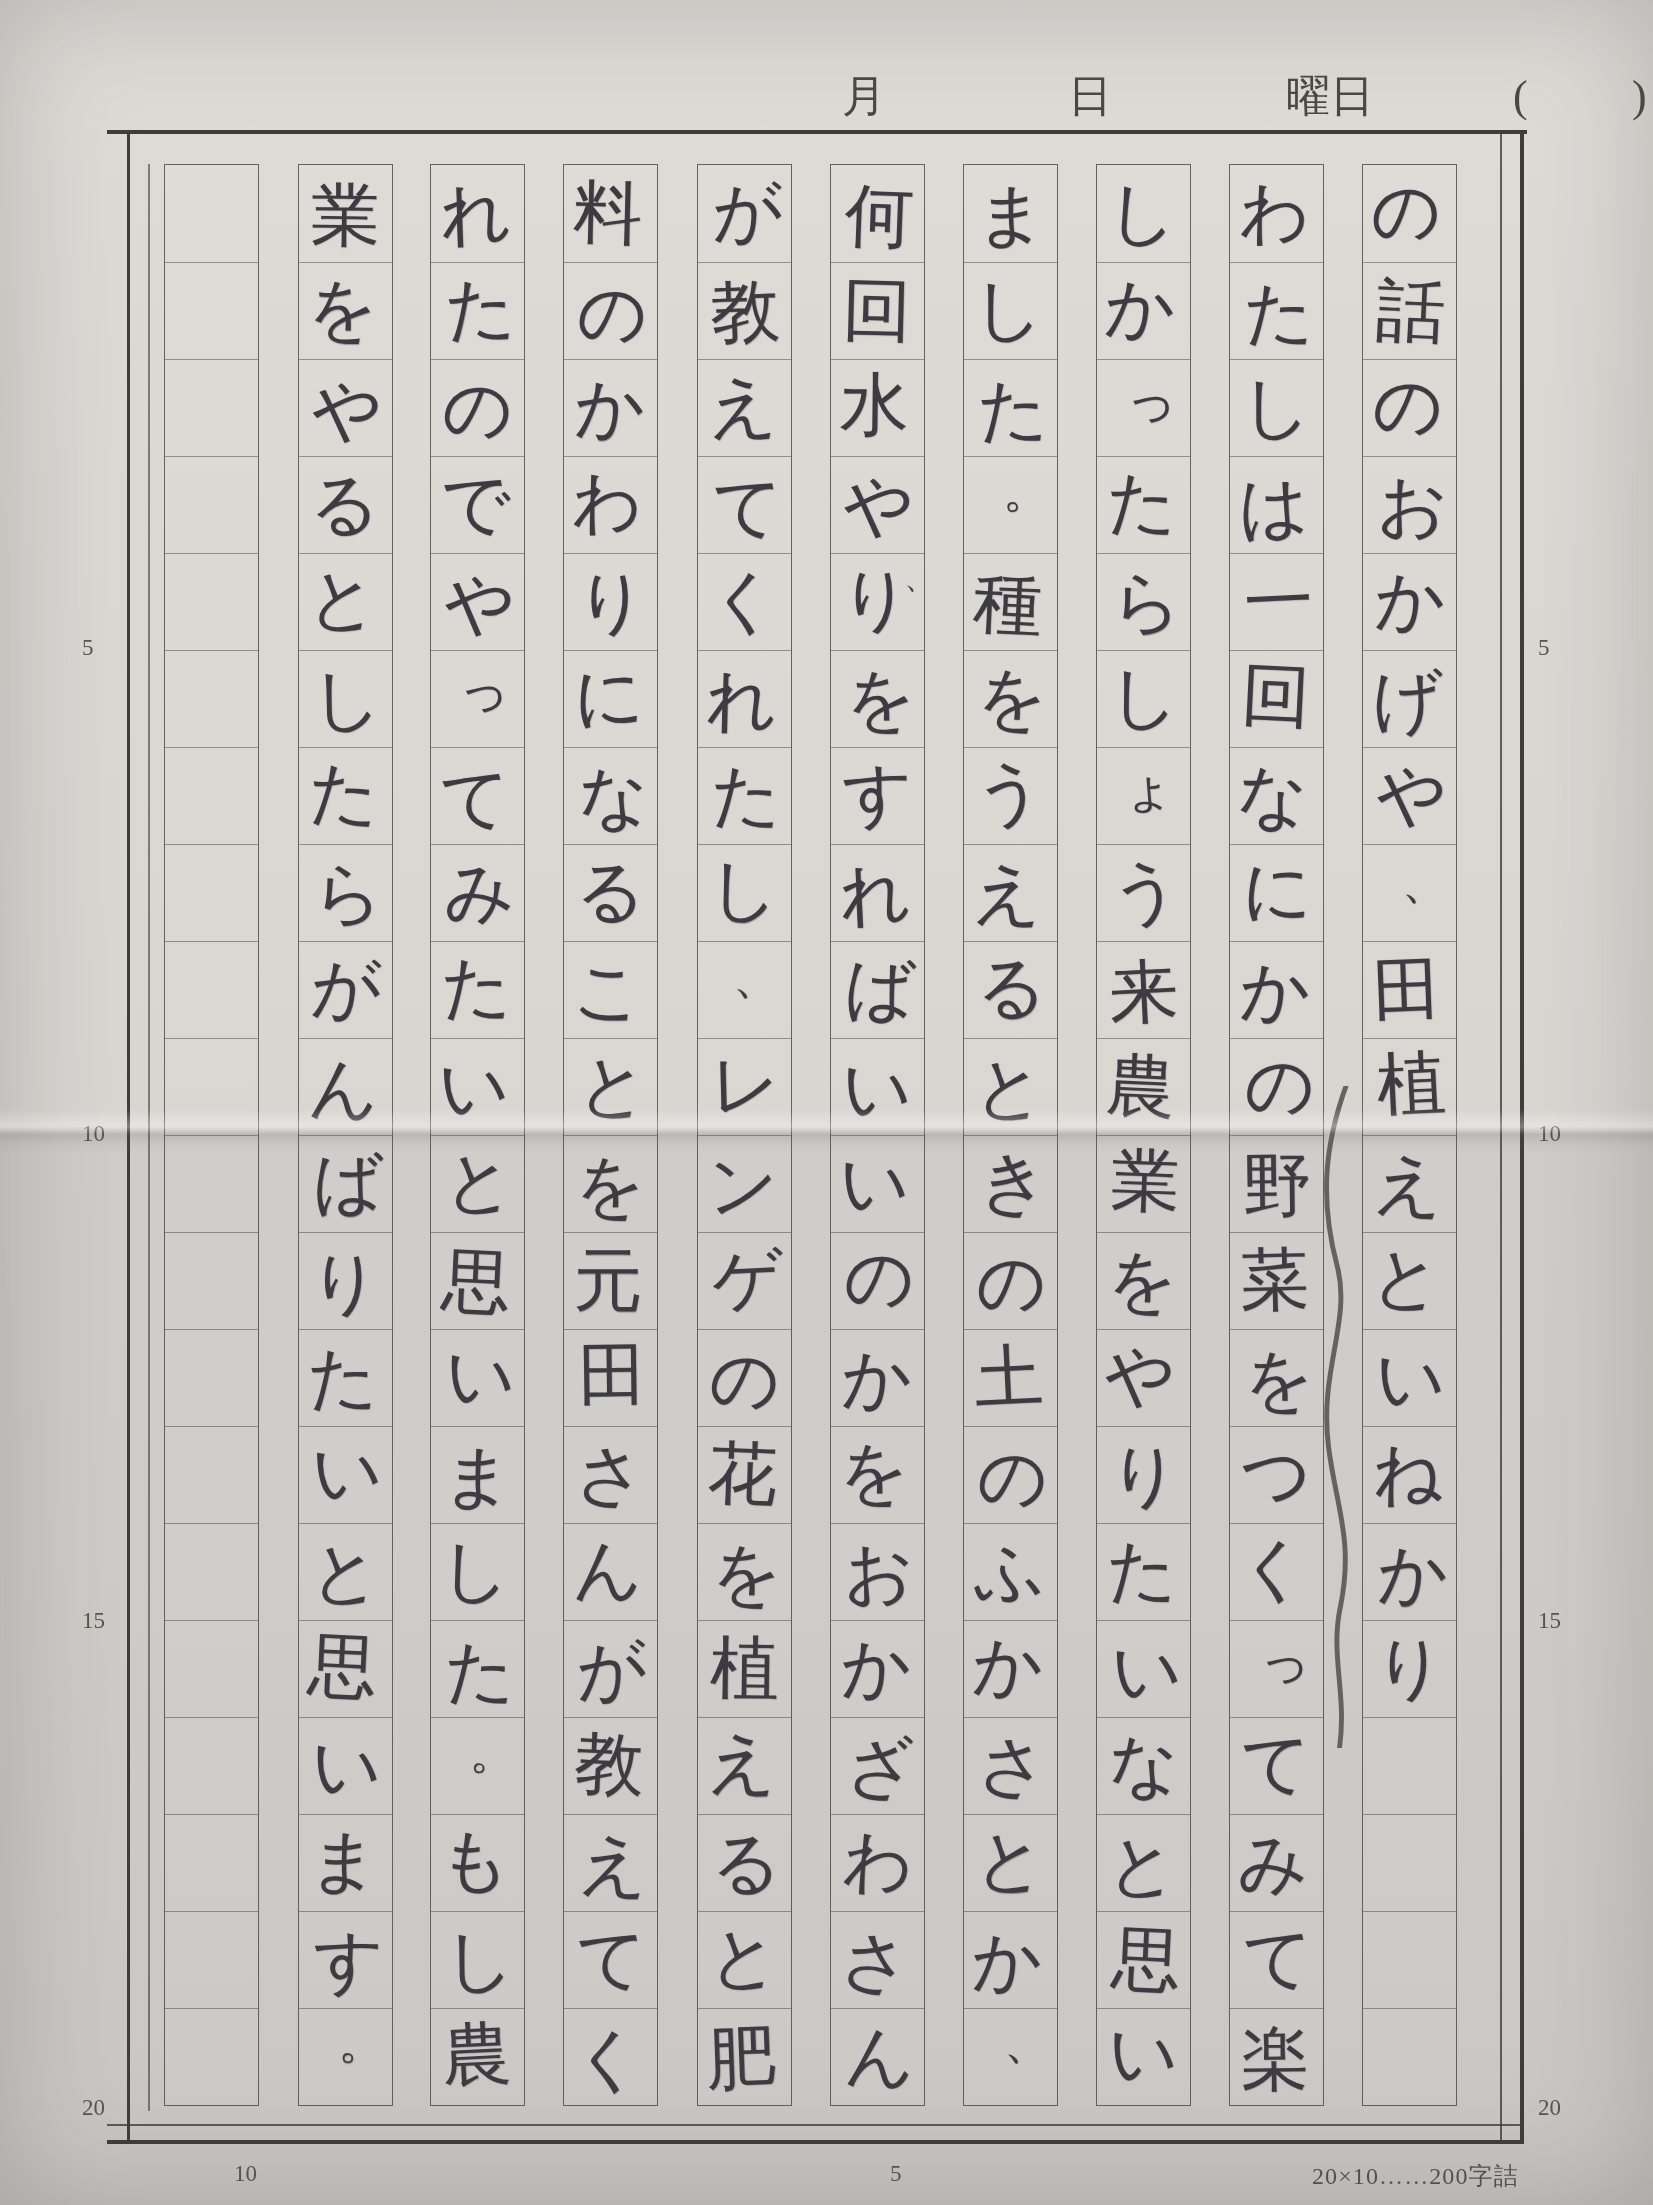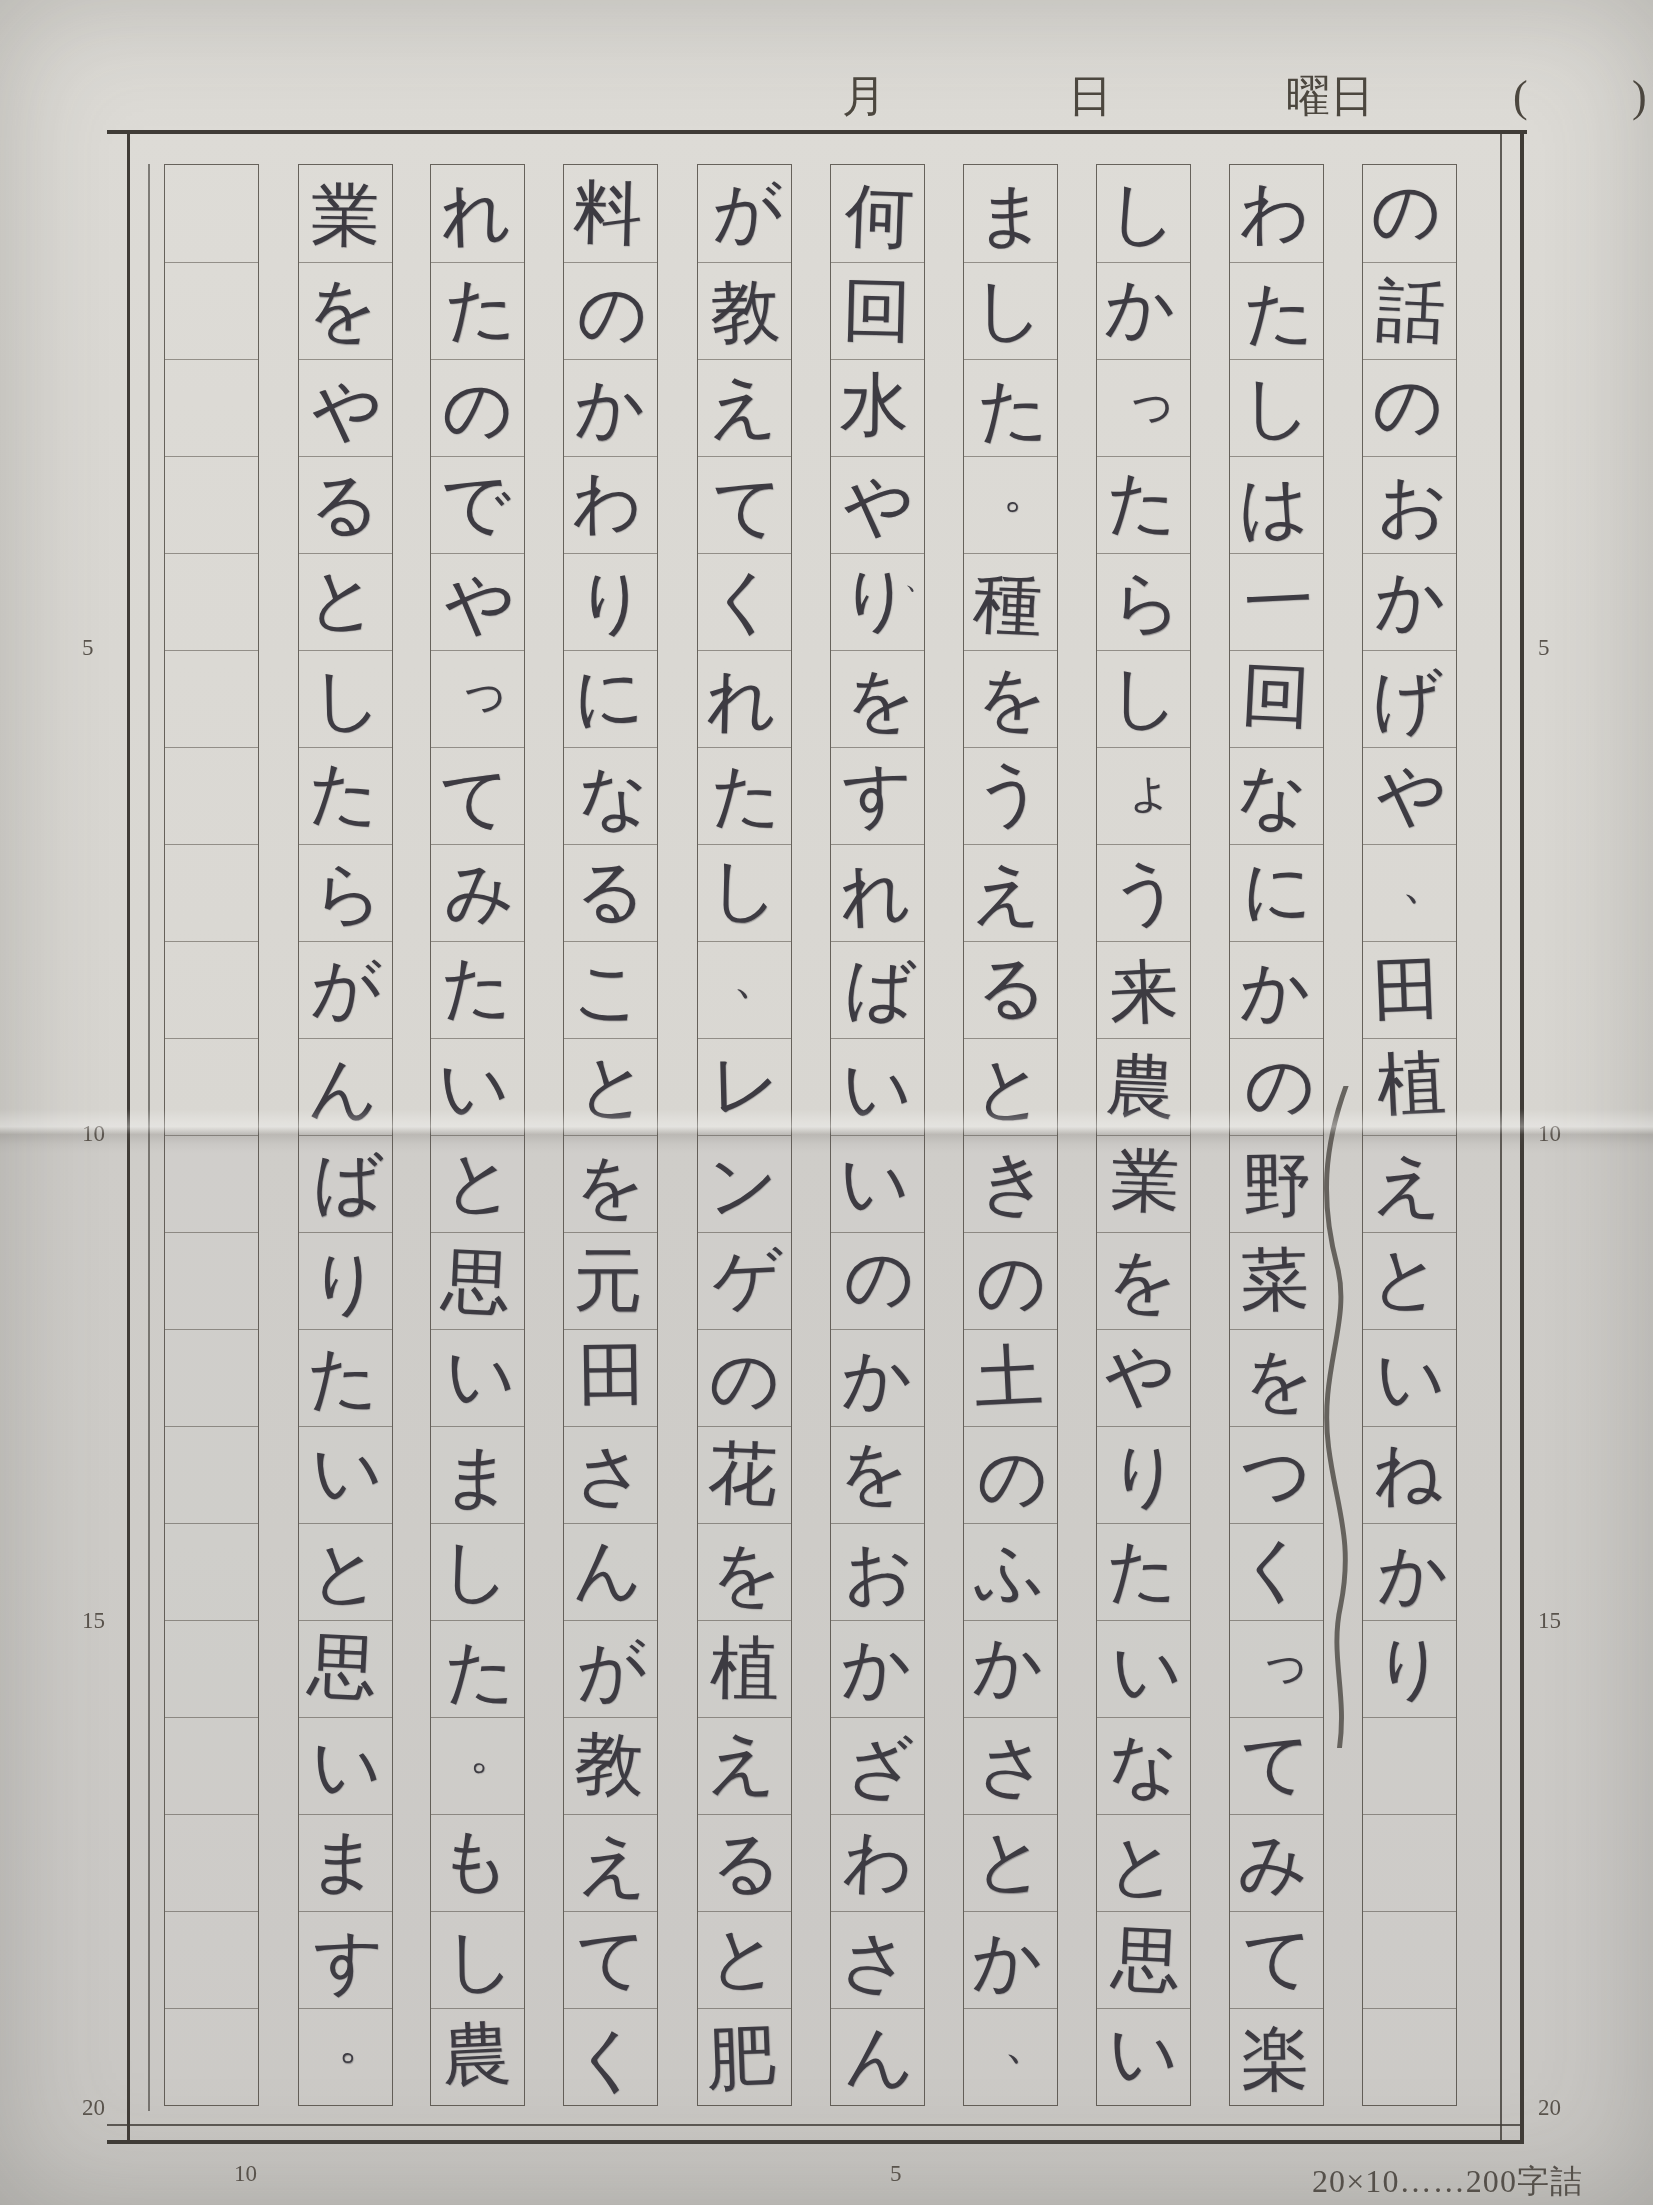--- a/index.html
+++ b/index.html
@@ -21,21 +21,21 @@
       rgba(92,88,84,.18) 58%, rgba(92,88,84,.05) 80%, rgba(0,0,0,0) 100%);
   }
   
   .print{
     position:absolute;color:#4c473f;
     font-family:"Liberation Serif","DejaVu Serif",serif;
   }
   .hdr{top:75px;font-size:44px;line-height:1;}
   .marker{font-size:23px;line-height:1;color:#59534c;}
   .footnum{font-size:23px;line-height:1;color:#59534c;}
-  .fmt{font-size:32px;letter-spacing:1.1px;color:#55504a;}
+  .fmt{font-size:24px;letter-spacing:1.1px;color:#55504a;}
   
   .bline{position:absolute;background:#403c37;}
   
   .col{
     position:absolute;top:164px;width:93px;
     border:1.6px solid rgba(73,67,60,.8);
     background:rgba(255,255,255,.04);
   }
   .cell{
     position:relative;width:100%;height:97px;box-sizing:border-box;

